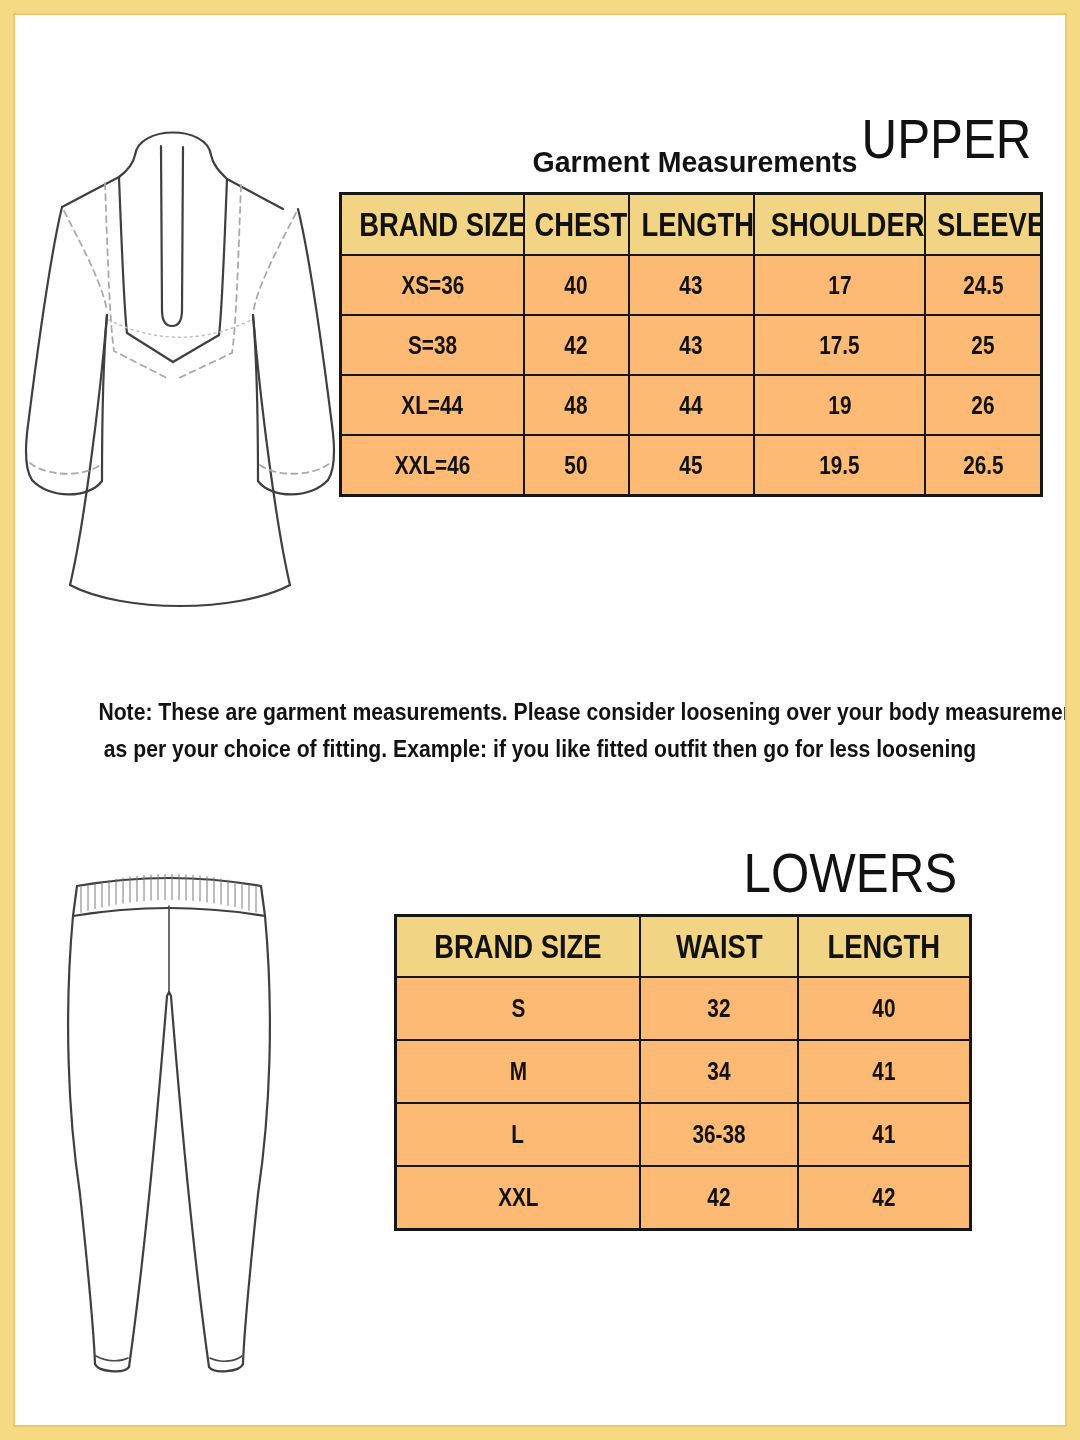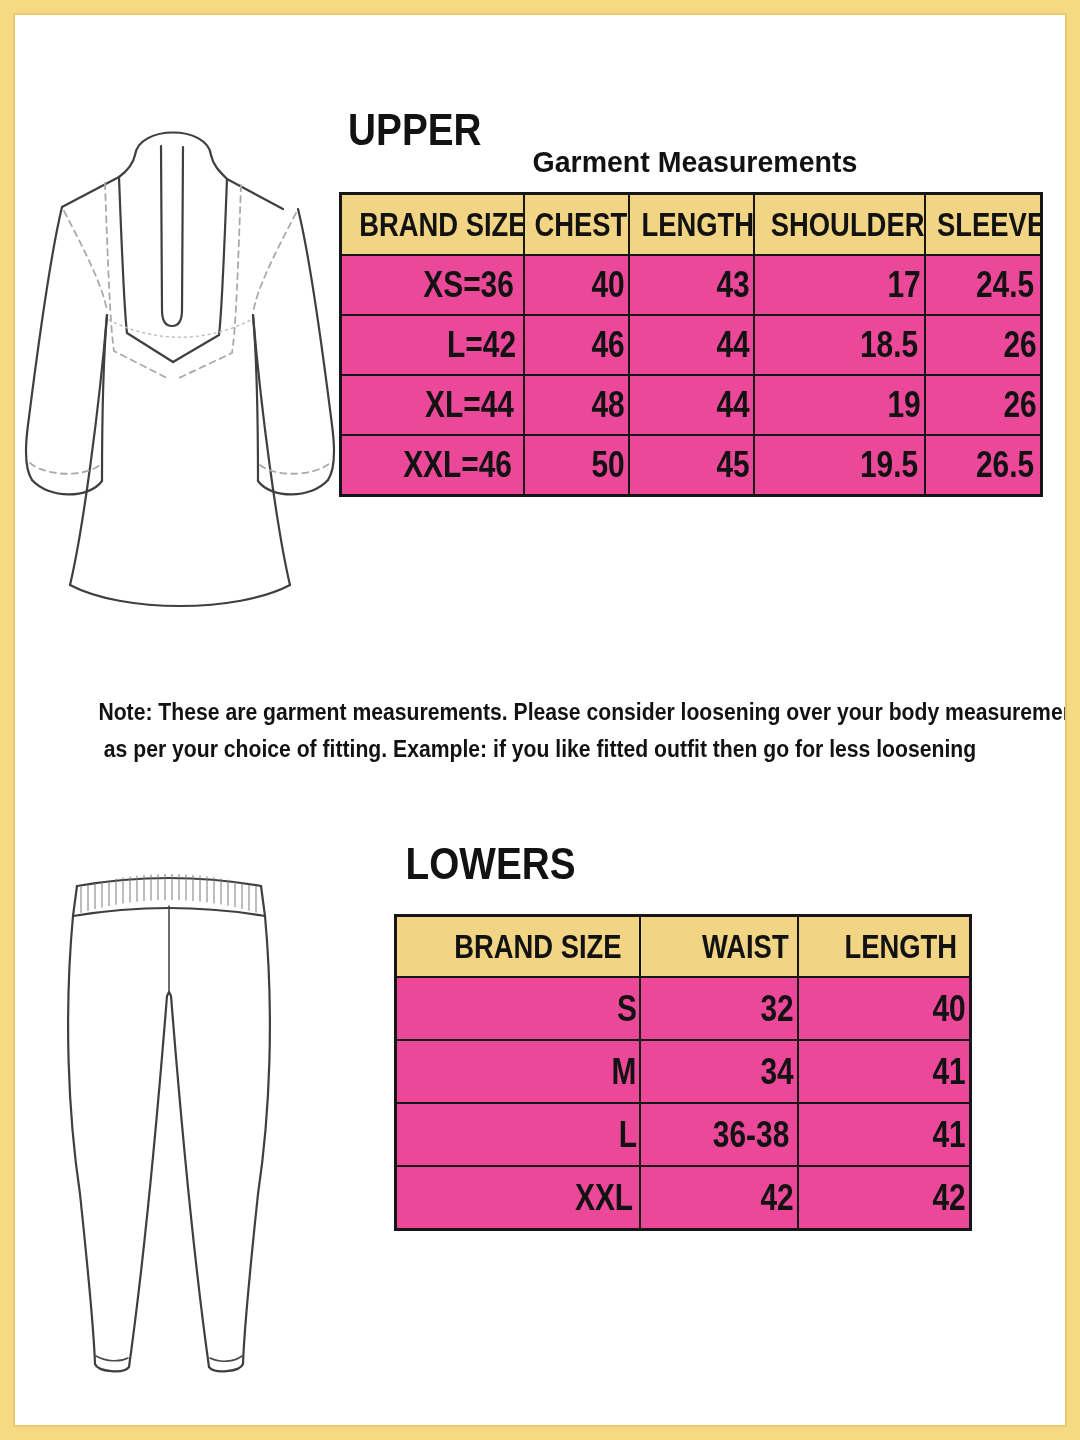--- a/index.html
+++ b/index.html
@@ -6,34 +6,34 @@
   body{
     width:1080px;height:1440px;position:relative;overflow:hidden;
     background:#ffffff;color:#121212;
     font-family:"Liberation Sans", sans-serif;
   }
   
   .frame{position:absolute;inset:0;border:13px solid #f5d983;box-sizing:border-box;pointer-events:none;z-index:5}
   .frame::after{content:"";position:absolute;inset:0;border:2px solid #ecc96d;}
 
   
-  .big-title{position:absolute;text-align:left;font-weight:bold;font-size:44px;line-height:62px;letter-spacing:0;white-space:nowrap}
+  .big-title{position:absolute;text-align:right;font-weight:normal;font-size:56px;line-height:62px;letter-spacing:0;white-space:nowrap}
   .big-title .cx{display:inline-block;transform:scaleX(0.88);transform-origin:50% 50%}
   #upper-title{left:339px;top:70px;width:704px}
   #upper-subtitle{position:absolute;left:339px;top:141px;width:704px;text-align:center;
       font-size:30px;font-weight:bold;line-height:34px;white-space:nowrap}
   #upper-subtitle .cx{display:inline-block;transform:scaleX(0.95)}
   #lowers-title{left:394px;top:804px;width:578px}
 
   
   table.sz{position:absolute;border-collapse:collapse;table-layout:fixed;border:3px solid #161616}
-  .sz th,.sz td{border:2.5px solid #161616;text-align:right;vertical-align:middle;
+  .sz th,.sz td{border:2.5px solid #161616;text-align:center;vertical-align:middle;
       font-weight:bold;color:#121212;padding:0;overflow:hidden}
   .sz th{background:#f2d584;height:59px;font-size:33px}
-  .sz td{background:#ec4899;font-size:36px}
+  .sz td{background:#fdba74;font-size:25px}
   #upper-table{left:339px;top:192px;width:704px}
   #upper-table td{height:58px}
   #lowers-table{left:394px;top:914px;width:578px}
   #lowers-table td{height:61px}
   .sz .cx{display:inline-block;transform:scaleX(0.83);transform-origin:50% 50%;white-space:nowrap}
 
   
   #note{position:absolute;left:60px;top:694px;width:960px;text-align:center;
       font-size:23px;font-weight:bold;line-height:37px}
   #note .note-line{display:block;transform:scaleX(0.92);transform-origin:50% 50%;white-space:nowrap}
@@ -113,25 +113,25 @@
     </thead>
     <tbody>
         <tr>
           <td><span class="cx">XS=36</span></td>
           <td><span class="cx">40</span></td>
           <td><span class="cx">43</span></td>
           <td><span class="cx">17</span></td>
           <td><span class="cx">24.5</span></td>
         </tr>
         <tr>
-          <td><span class="cx">L=42</span></td>
-          <td><span class="cx">46</span></td>
-          <td><span class="cx">44</span></td>
-          <td><span class="cx">18.5</span></td>
-          <td><span class="cx">26</span></td>
+          <td><span class="cx">S=38</span></td>
+          <td><span class="cx">42</span></td>
+          <td><span class="cx">43</span></td>
+          <td><span class="cx">17.5</span></td>
+          <td><span class="cx">25</span></td>
         </tr>
         <tr>
           <td><span class="cx">XL=44</span></td>
           <td><span class="cx">48</span></td>
           <td><span class="cx">44</span></td>
           <td><span class="cx">19</span></td>
           <td><span class="cx">26</span></td>
         </tr>
         <tr>
           <td><span class="cx">XXL=46</span></td>

